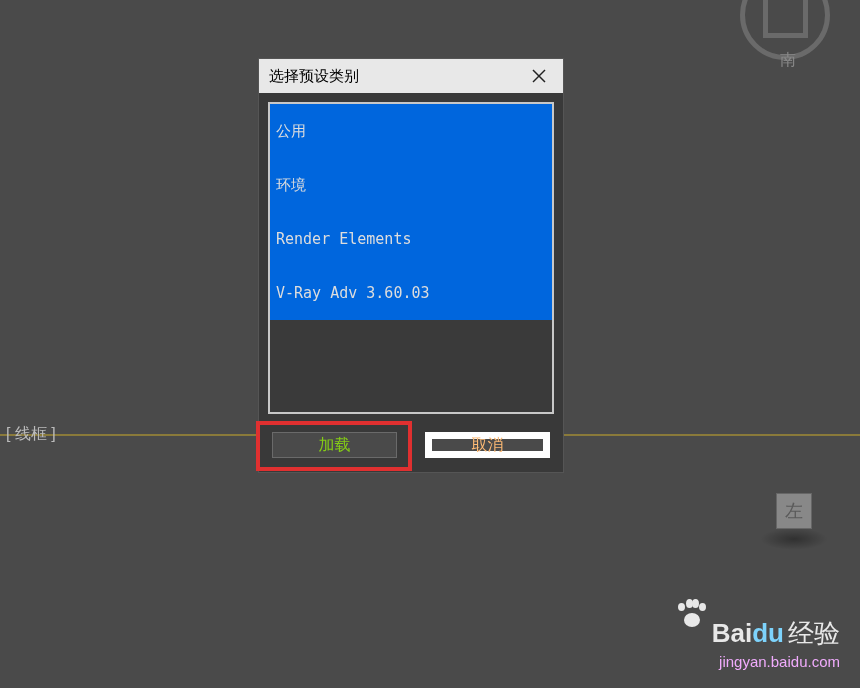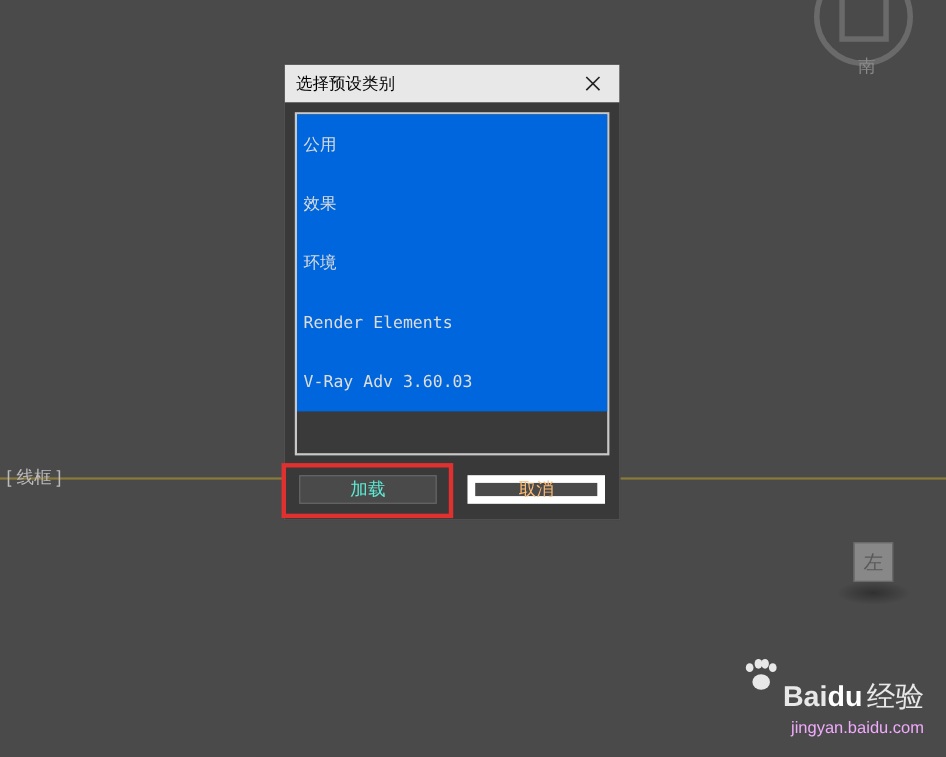--- a/index.html
+++ b/index.html
@@ -123,21 +123,21 @@
       background: #4a4a4a;
       border: 7px solid #ffffff;
       color: #fdba74;
       font-size: 16px;
       display: flex;
       align-items: center;
       justify-content: center;
       cursor: pointer;
     }
     .btn-primary {
-      color: #5eead4;
+      color: #84cc16;
       border: 1px solid #6a6a6a;
     }
     
     .red-highlight {
       position: absolute;
       top: 421px;
       left: 256px;
       width: 156px;
       height: 50px;
       border: 4px solid #e03030;
@@ -190,21 +190,21 @@
     .paw-main { width: 16px; height: 14px; bottom: 0; left: 6px; }
     .paw-t1 { width: 7px; height: 8px; top: 4px; left: 0; }
     .paw-t2 { width: 7px; height: 9px; top: 0; left: 8px; }
     .paw-t3 { width: 7px; height: 9px; top: 0; left: 14px; }
     .paw-t4 { width: 7px; height: 8px; top: 4px; right: 0; }
     .brand-text {
       color: #e8e8e8;
       font-size: 26px;
       font-weight: bold;
     }
-    .brand-text .du { color: #ffffff; }
+    .brand-text .du { color: #7dd3fc; }
     .brand-cn {
       color: #e8e8e8;
       font-size: 26px;
       font-weight: normal;
       margin-left: 4px;
       text-align: right;
     }
     .watermark-sub {
       color: #f0abfc;
       font-size: 15px;
@@ -233,21 +233,20 @@
       <svg width="14" height="14" viewBox="0 0 14 14">
         <line x1="1" y1="1" x2="13" y2="13"></line>
         <line x1="13" y1="1" x2="1" y2="13"></line>
       </svg>
     </div>
   </div>
   <div class="dialog-body">
     <div class="listbox">
       <div class="list-selection">
         <div class="list-item">公用</div>
-        <div class="list-item">效果</div>
         <div class="list-item">环境</div>
         <div class="list-item">Render Elements</div>
         <div class="list-item">V-Ray Adv 3.60.03</div>
       </div>
     </div>
   </div>
   <div class="button-row">
     <div class="btn btn-primary">加载</div>
     <div class="btn">取消</div>
   </div>

